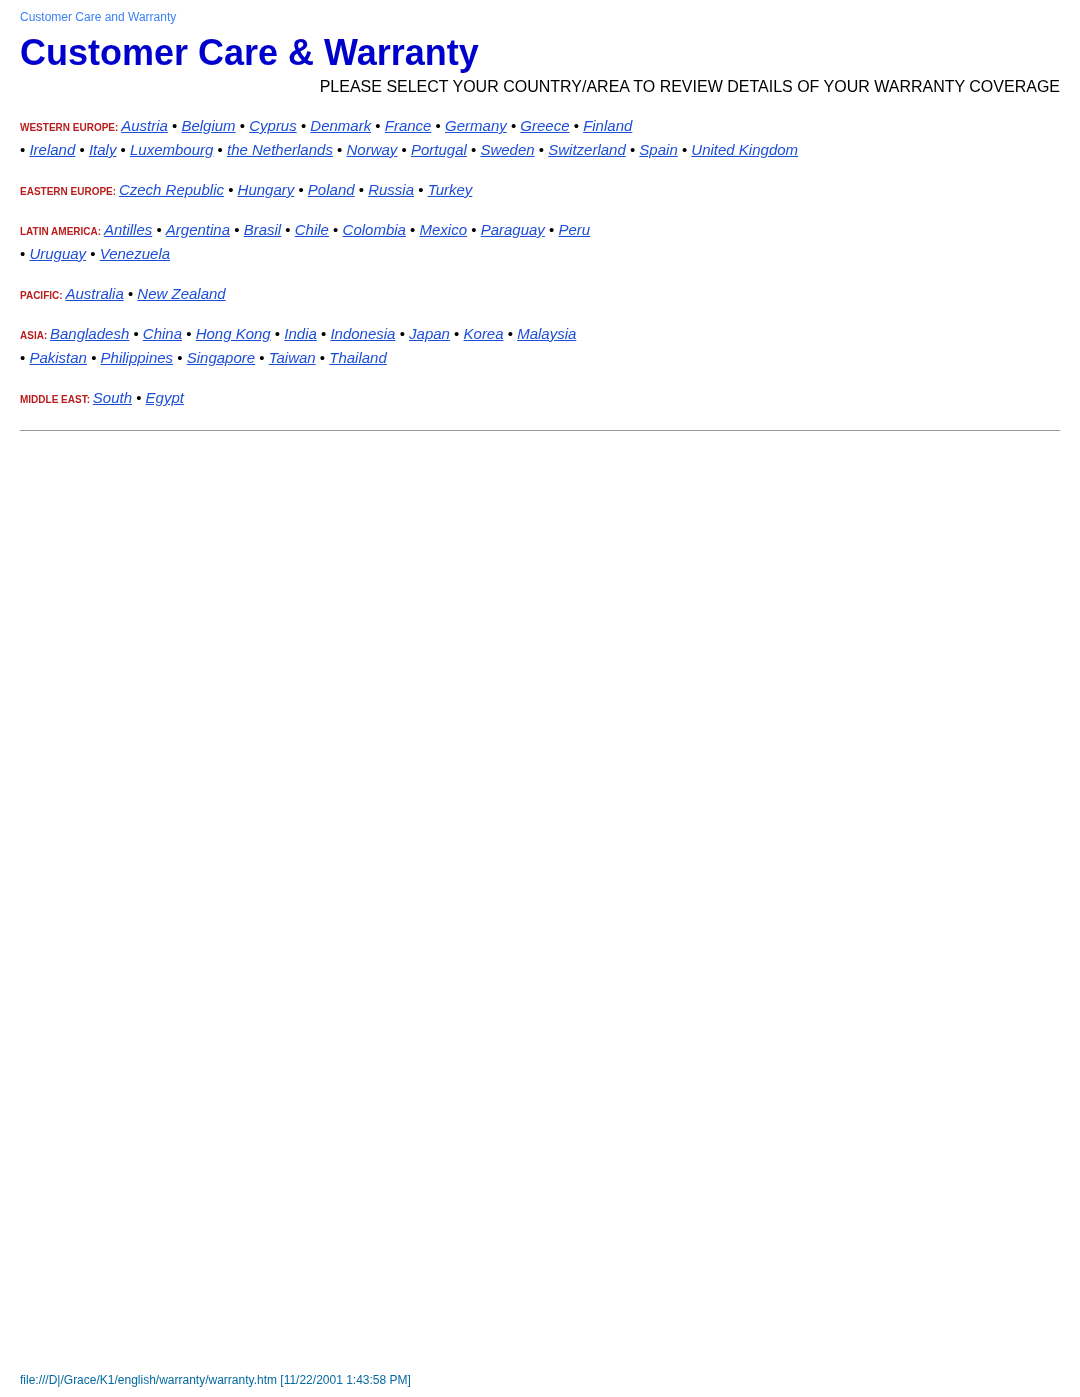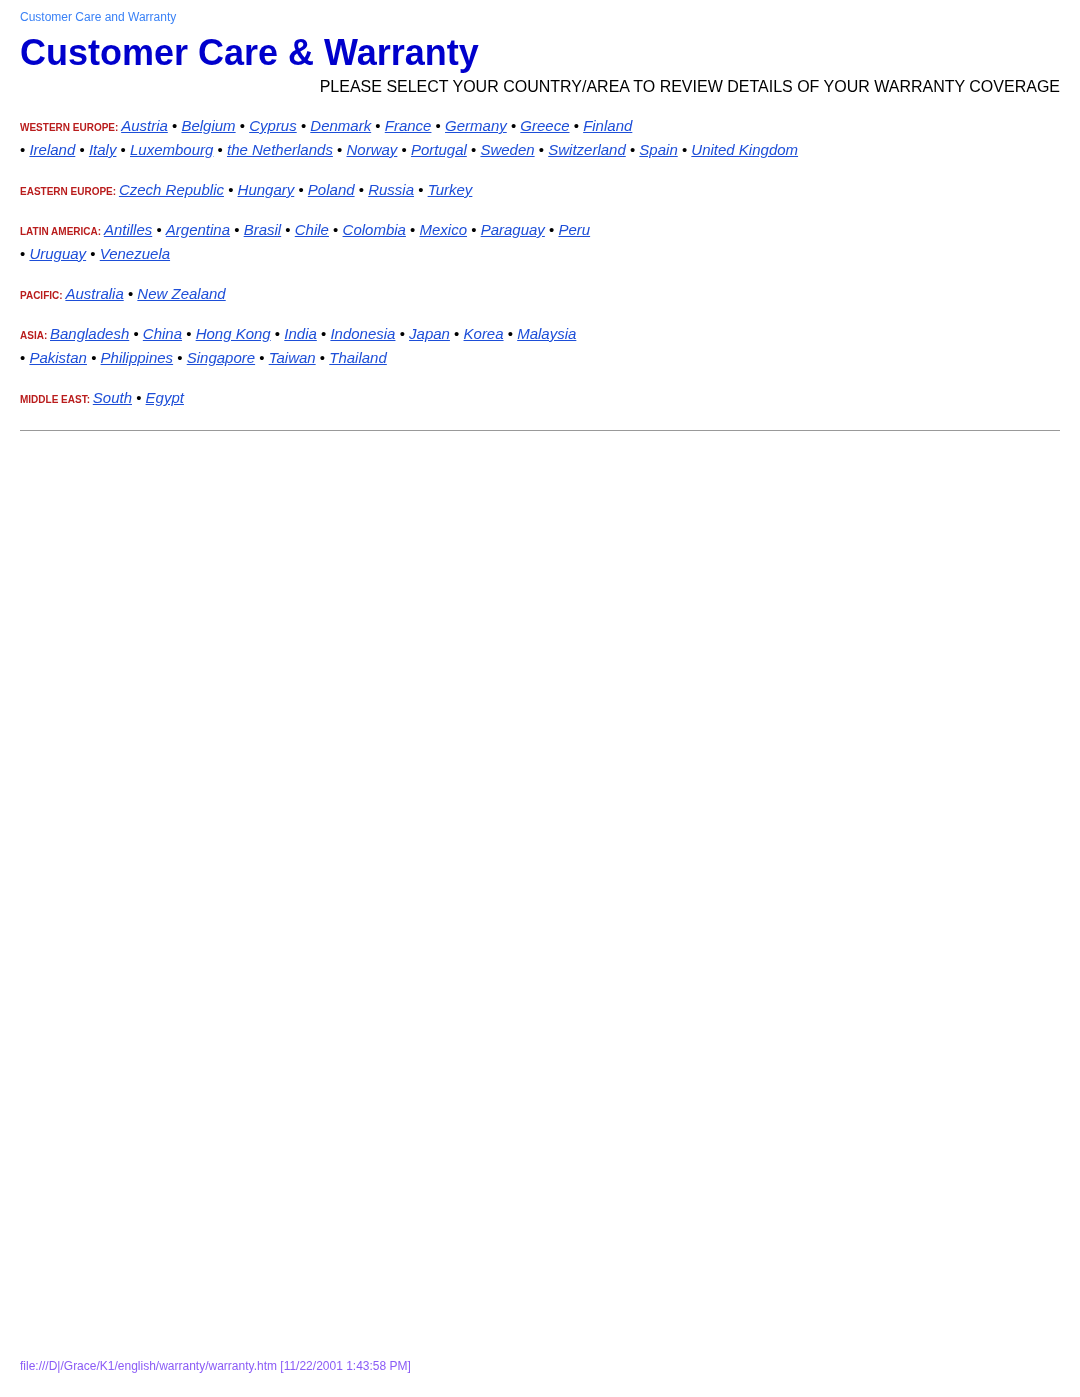--- a/index.html
+++ b/index.html
@@ -70,24 +70,24 @@
 
     hr.divider {
       border: none;
       border-top: 1px solid #999;
       margin-top: 20px;
       margin-bottom: 10px;
     }
 
     #footer-bar {
       position: absolute;
-      bottom: 24px;
+      bottom: 10px;
       left: 20px;
       font-size: 12px;
-      color: #8b5cf6;
+      color: #0369a1;
       font-family: Arial, sans-serif;
     }
   </style>
 </head>
 <body>
 
 <div id="browser-tab">Customer Care and Warranty</div>
 
 <h1 id="page-title">Customer Care &amp; Warranty</h1>
 

